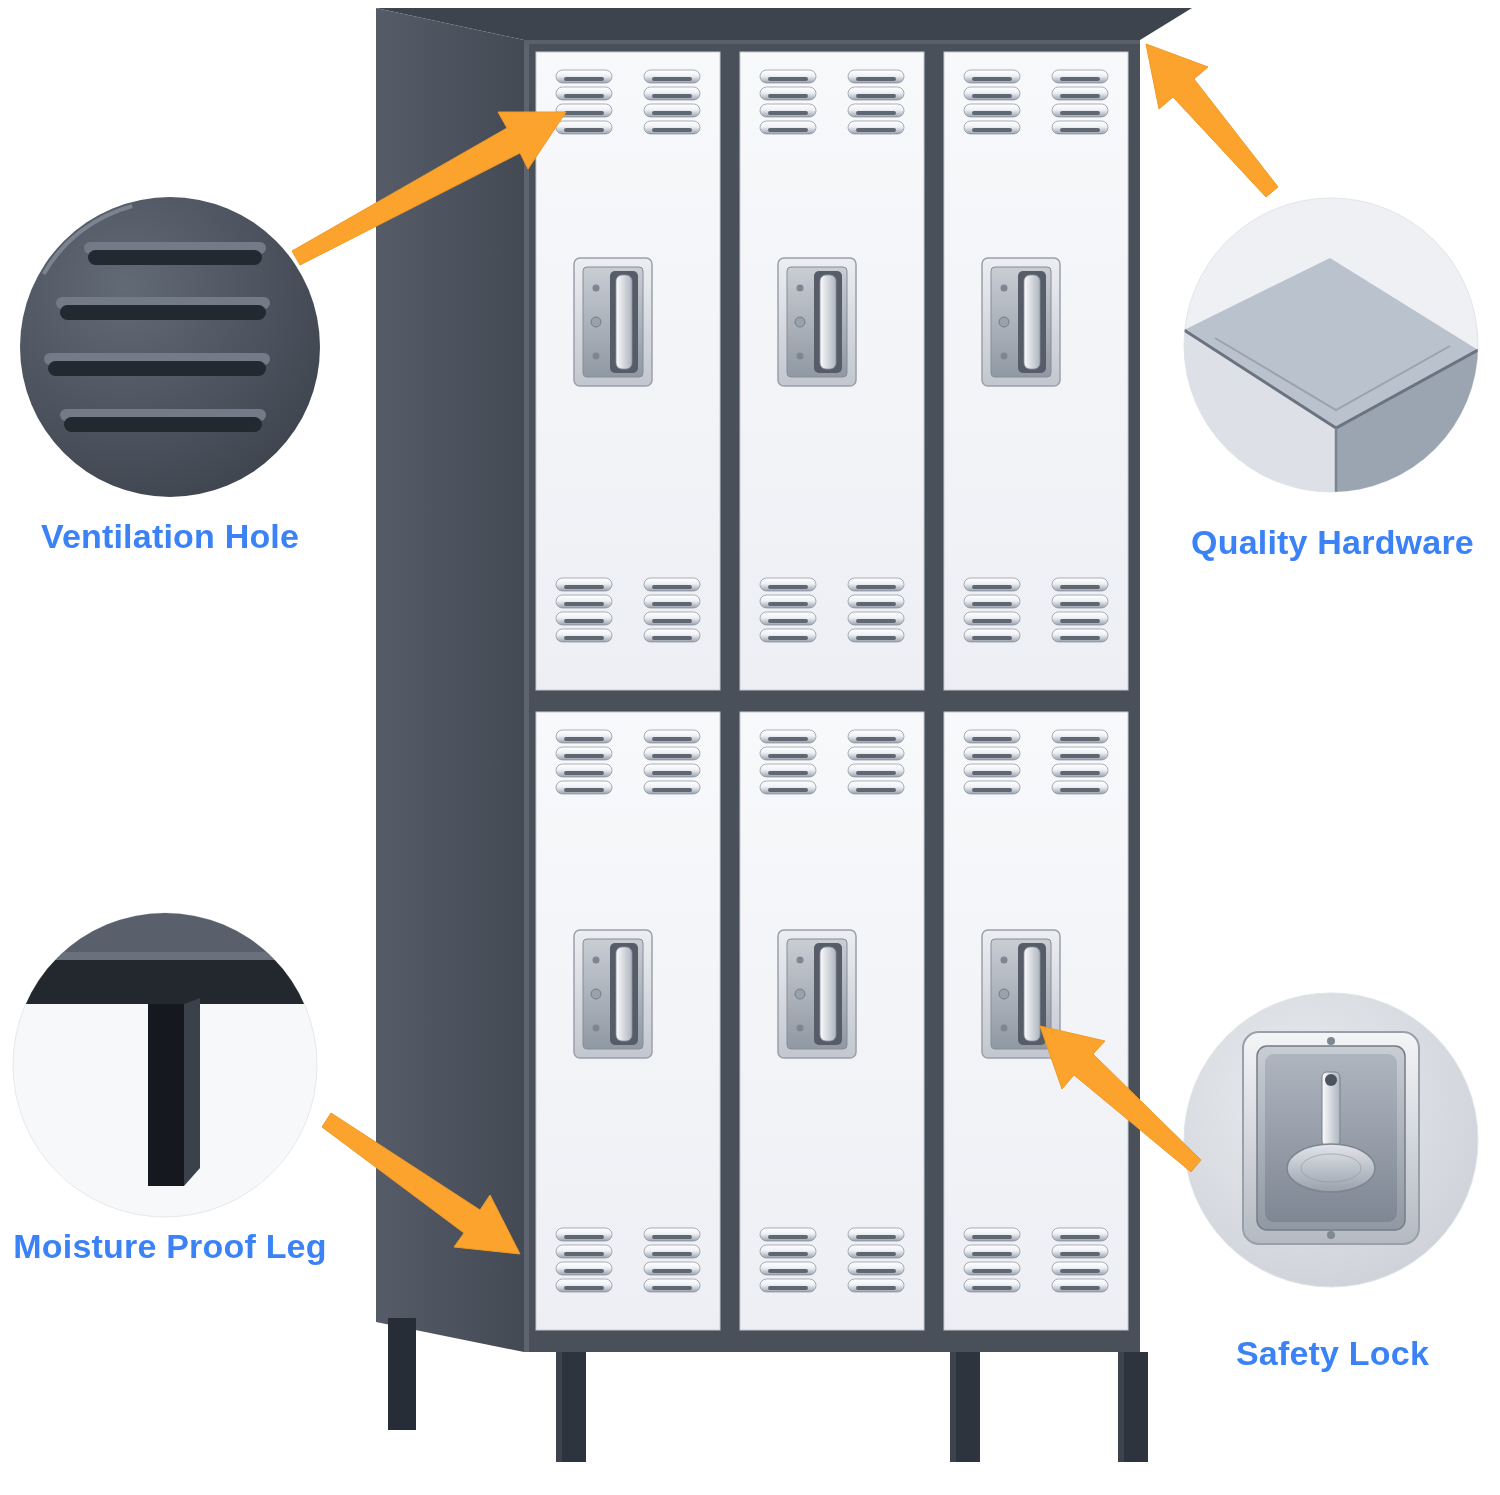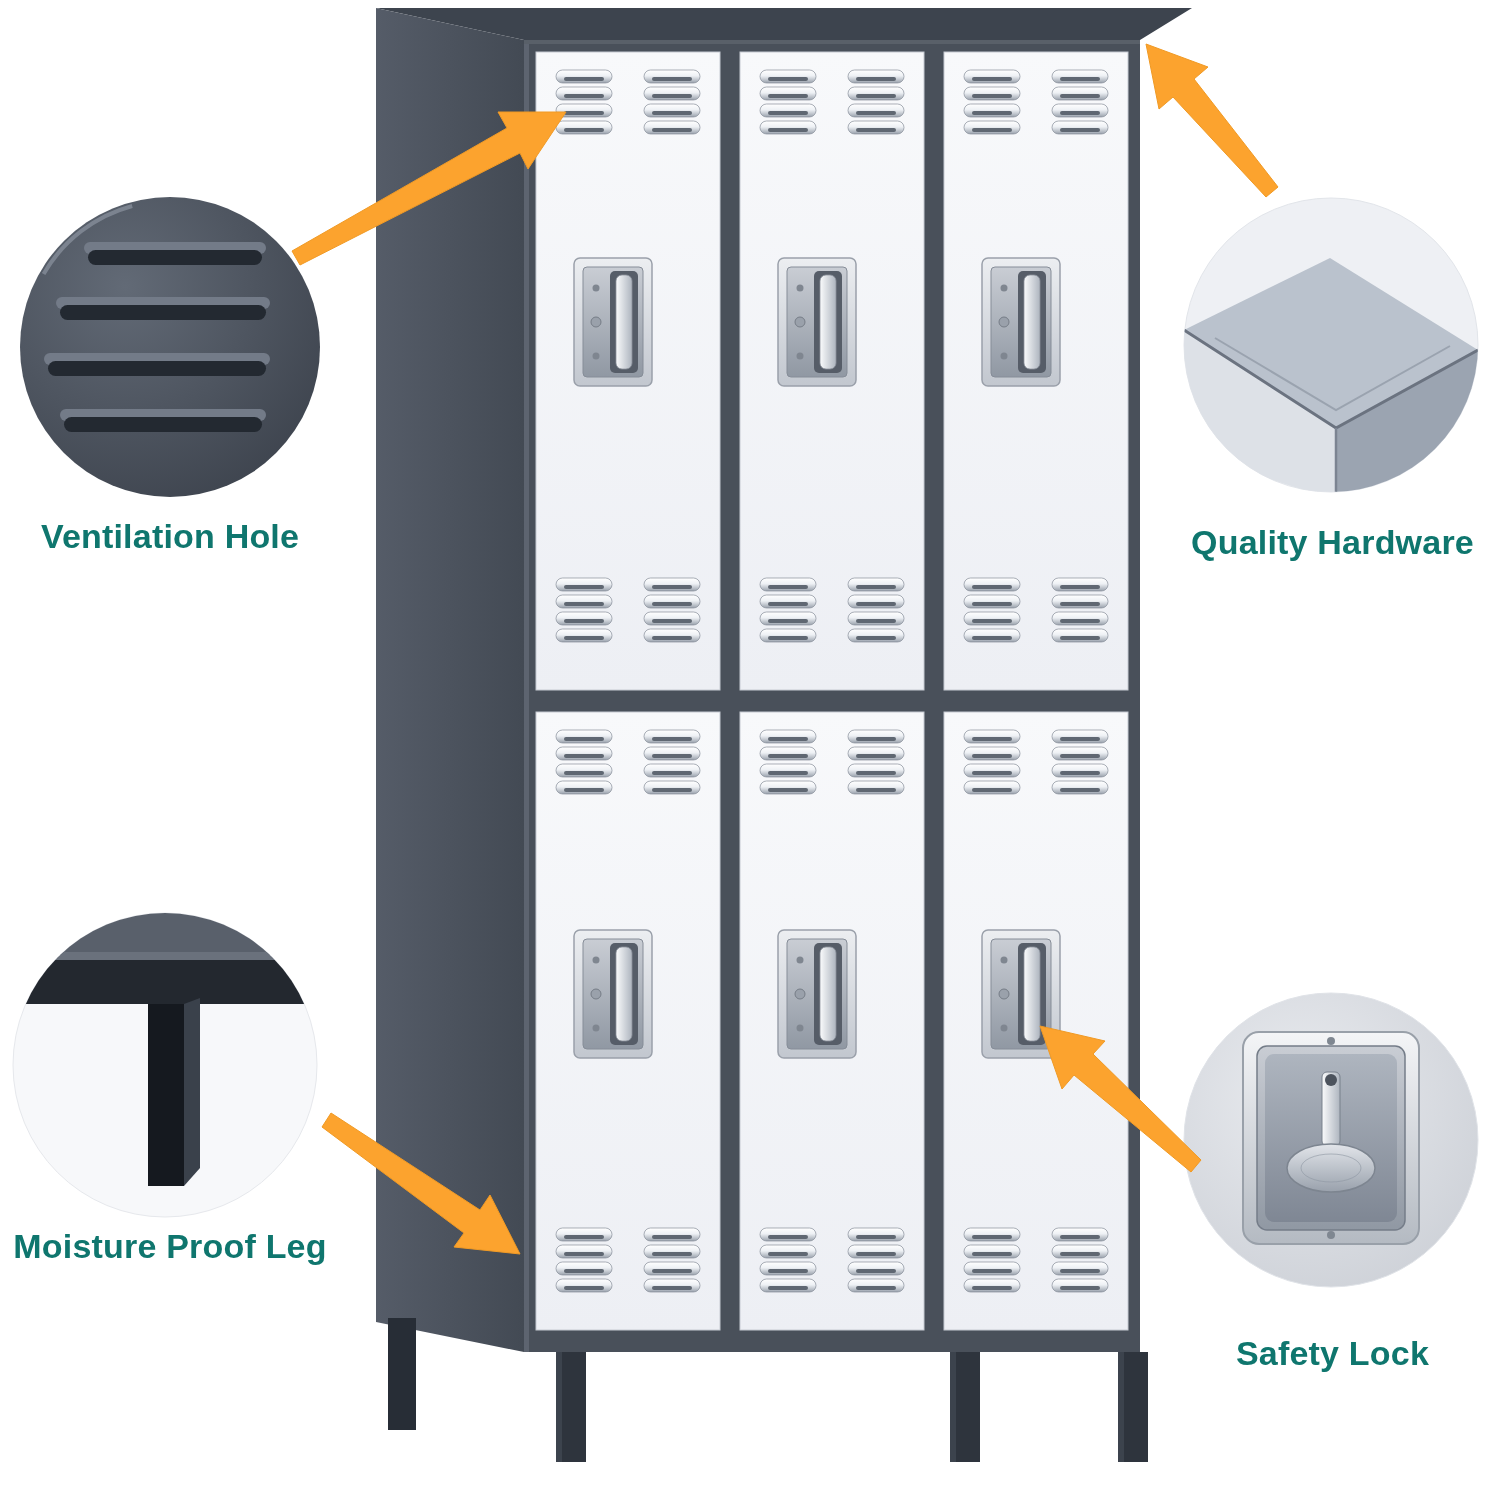--- a/index.html
+++ b/index.html
@@ -9,21 +9,21 @@
     background:#ffffff;
     overflow:hidden;
     font-family:"Liberation Sans",sans-serif;
   }
   .art{position:absolute;left:0;top:0;}
   .callout-label{
     position:absolute;
     font-weight:700;
     font-size:34px;
     line-height:1.1;
-    color:#0f766e;
+    color:#3b82f6;
     text-align:center;
     letter-spacing:.2px;
     white-space:nowrap;
   }
 </style>
 </head>
 <body>
 
 <div class="canvas">
 

